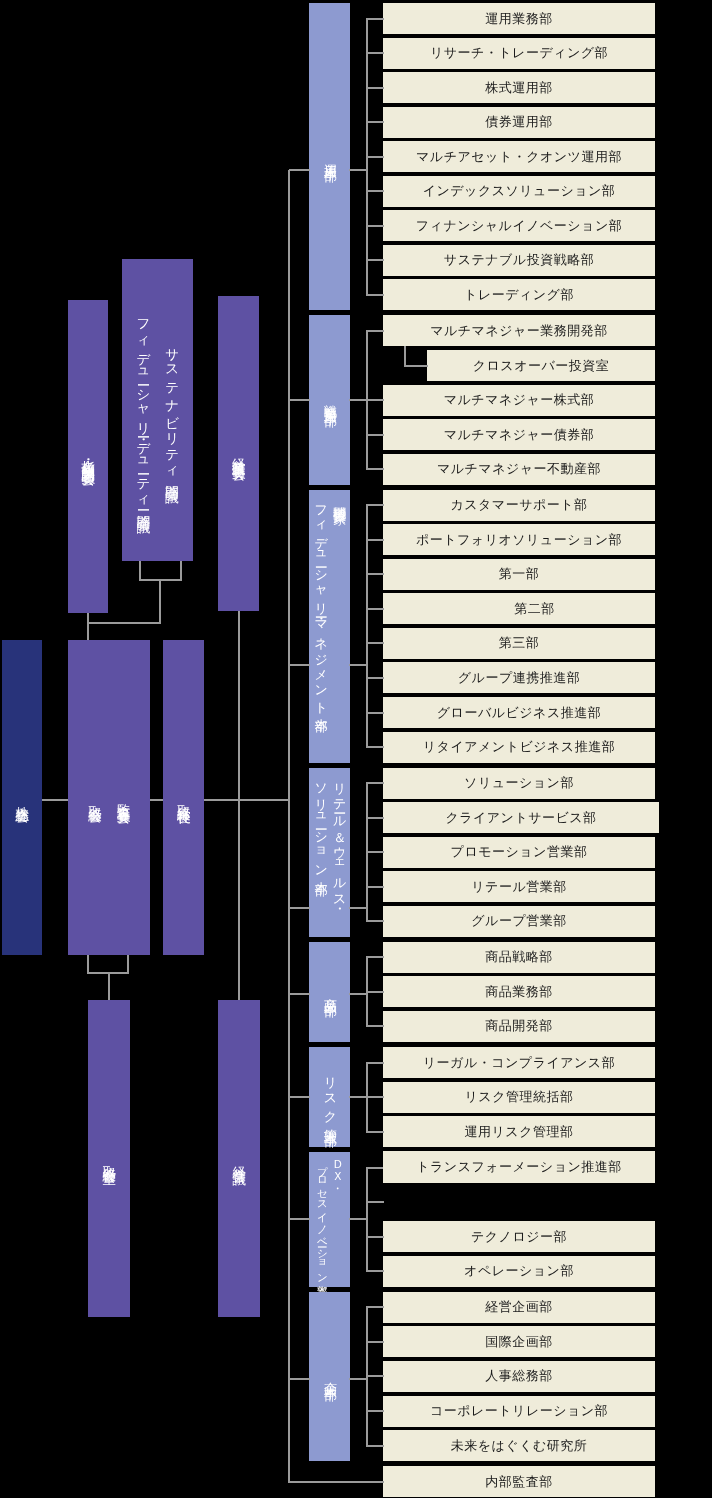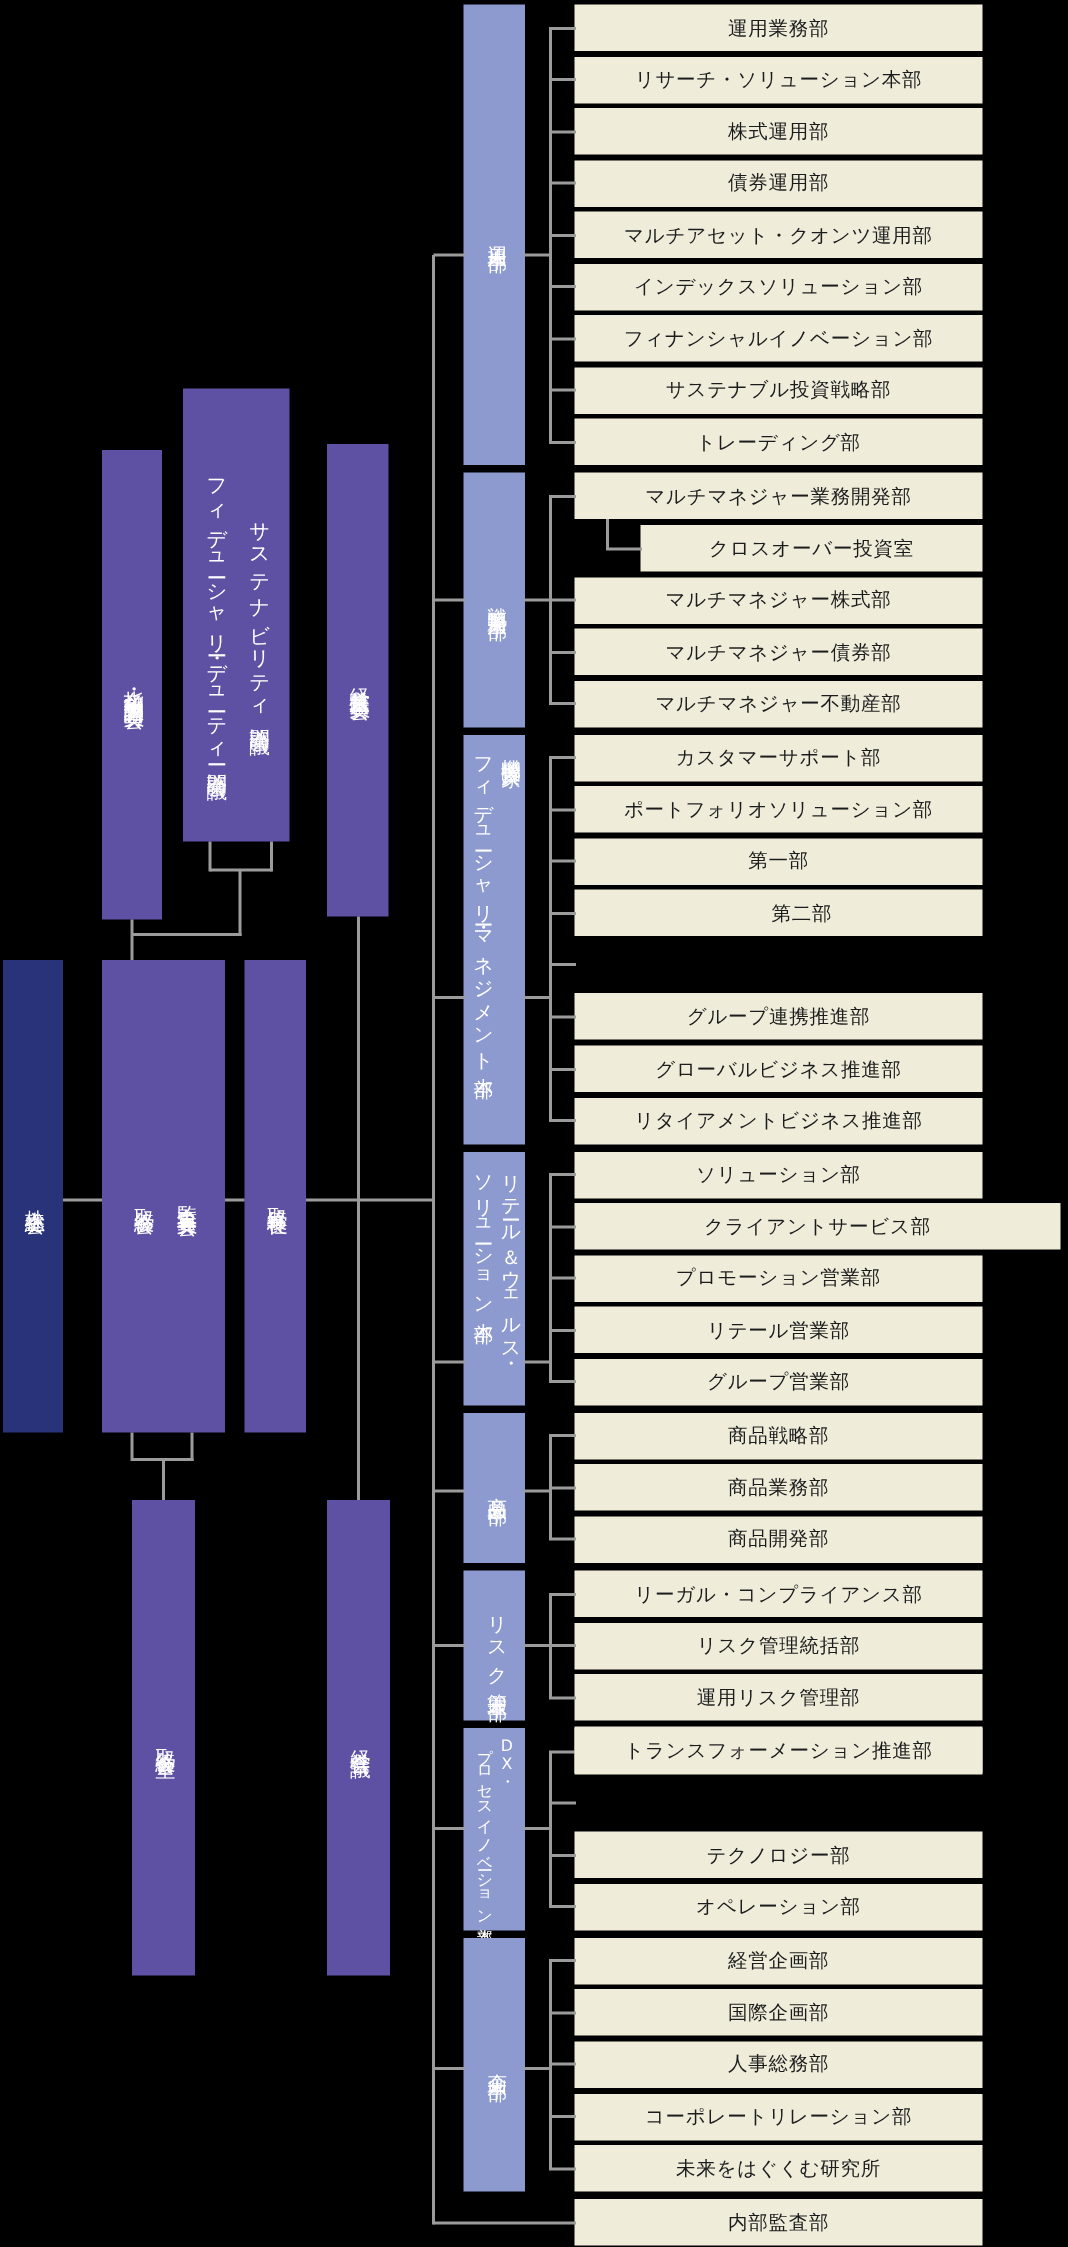--- a/index.html
+++ b/index.html
@@ -87,21 +87,21 @@
         <span>運用本部</span>
       </span>
     </div>
     <div class="line" style="left: 289px; top: 169px; width: 21px; height: 2px;"></div>
     <div class="line" style="left: 349px; top: 169px; width: 19px; height: 2px;"></div>
     <div class="box dept" style="left: 383px; top: 3px; width: 272px; height: 31px;">
       <span class="dlabel">運用業務部</span>
     </div>
     <div class="line" style="left: 366px; top: 17.5px; width: 18px; height: 2px;"></div>
     <div class="box dept" style="left: 383px; top: 37.55px; width: 272px; height: 31px;">
-      <span class="dlabel">リサーチ・ソリューション本部</span>
+      <span class="dlabel">リサーチ・トレーディング部</span>
     </div>
     <div class="line" style="left: 366px; top: 52.05px; width: 18px; height: 2px;"></div>
     <div class="box dept" style="left: 383px; top: 72.1px; width: 272px; height: 31px;">
       <span class="dlabel">株式運用部</span>
     </div>
     <div class="line" style="left: 366px; top: 86.6px; width: 18px; height: 2px;"></div>
     <div class="box dept" style="left: 383px; top: 106.65px; width: 272px; height: 31px; align-items: center;">
       <span class="dlabel">債券運用部</span>
     </div>
     <div class="line" style="left: 366px; top: 121.15px; width: 18px; height: 2px;"></div>
@@ -172,20 +172,23 @@
     </div>
     <div class="line" style="left: 366px; top: 538.75px; width: 18px; height: 2px;"></div>
     <div class="box dept" style="left: 383px; top: 558.8px; width: 272px; height: 31px;">
       <span class="dlabel">第一部</span>
     </div>
     <div class="line" style="left: 366px; top: 573.3px; width: 18px; height: 2px;"></div>
     <div class="box dept" style="left: 383px; top: 593.35px; width: 272px; height: 31px; padding-left: 31px;">
       <span class="dlabel">第二部</span>
     </div>
     <div class="line" style="left: 366px; top: 607.85px; width: 18px; height: 2px;"></div>
+    <div class="box dept" style="left: 383px; top: 627.9px; width: 272px; height: 31px;">
+      <span class="dlabel">第三部</span>
+    </div>
     <div class="line" style="left: 366px; top: 642.4px; width: 18px; height: 2px;"></div>
     <div class="box dept" style="left: 383px; top: 662.45px; width: 272px; height: 31px;">
       <span class="dlabel">グループ連携推進部</span>
     </div>
     <div class="line" style="left: 366px; top: 676.95px; width: 18px; height: 2px;"></div>
     <div class="box dept" style="left: 383px; top: 697px; width: 272px; height: 31px;">
       <span class="dlabel">グローバルビジネス推進部</span>
     </div>
     <div class="line" style="left: 366px; top: 711.5px; width: 18px; height: 2px;"></div>
     <div class="box dept" style="left: 383px; top: 731.55px; width: 272px; height: 31px; text-align: right;">
@@ -198,21 +201,21 @@
         <span>リテール＆ウェルス・</span>
         <span>ソリューション本部</span>
       </span>
     </div>
     <div class="line" style="left: 289px; top: 907px; width: 21px; height: 2px;"></div>
     <div class="line" style="left: 349px; top: 907px; width: 19px; height: 2px;"></div>
     <div class="box dept" style="left: 383px; top: 767.6px; width: 272px; height: 31px;">
       <span class="dlabel">ソリューション部</span>
     </div>
     <div class="line" style="left: 366px; top: 782.1px; width: 18px; height: 2px;"></div>
-    <div class="box dept" style="left: 383px; top: 802.15px; width: 324px; height: 31px;">
+    <div class="box dept" style="left: 383px; top: 802.15px; width: 276px; height: 31px;">
       <span class="dlabel">クライアントサービス部</span>
     </div>
     <div class="line" style="left: 366px; top: 816.65px; width: 18px; height: 2px;"></div>
     <div class="box dept" style="left: 383px; top: 836.7px; width: 272px; height: 31px;">
       <span class="dlabel">プロモーション営業部</span>
     </div>
     <div class="line" style="left: 366px; top: 851.2px; width: 18px; height: 2px;"></div>
     <div class="box dept" style="left: 383px; top: 871.25px; width: 272px; height: 31px;">
       <span class="dlabel">リテール営業部</span>
     </div>

